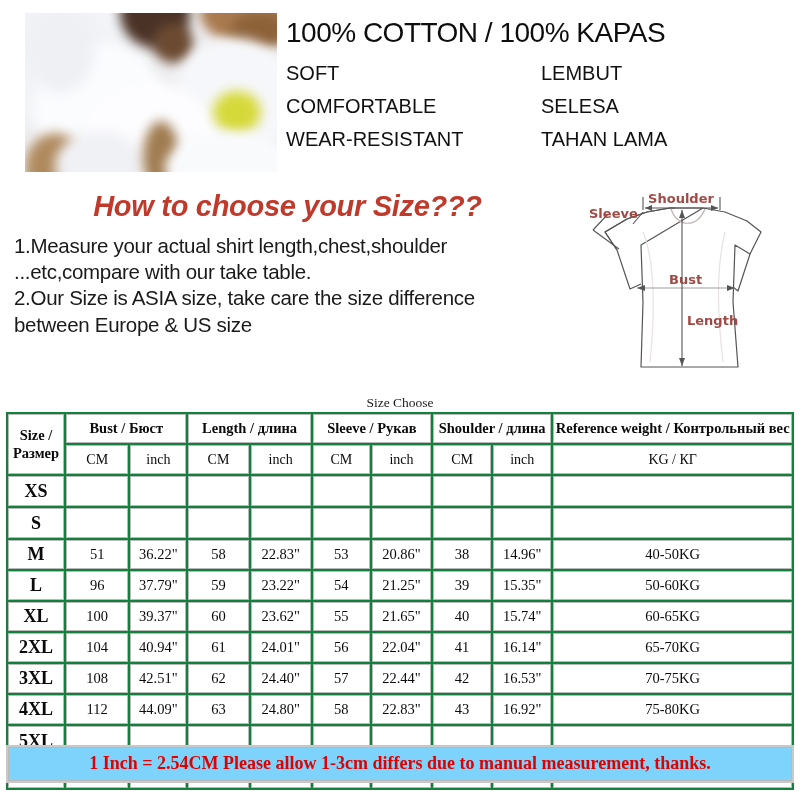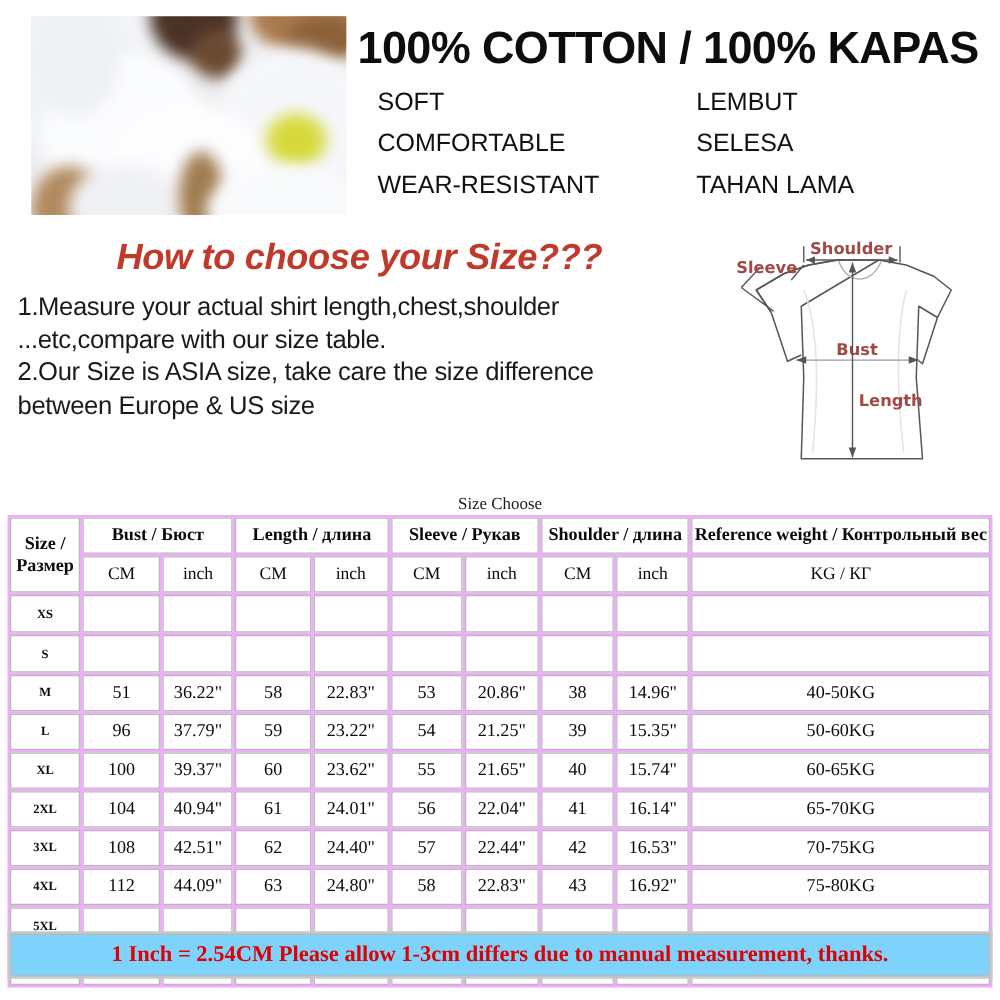--- a/index.html
+++ b/index.html
@@ -35,35 +35,34 @@
     border-radius: 50%;
     filter: blur(6px);
   }
 
   #banner-text {
     position: absolute;
     left: 286px; top: 18px;
     width: 500px;
   }
   .banner-title {
-    font-size: 36px;
-    font-weight: 700;
+    font-size: 28px;
+    font-weight: 400;
     color: #0d0d0d;
     letter-spacing: -0.5px;
     white-space: nowrap;
     line-height: 1.1;
   }
   .banner-rows {
     margin-top: 14px;
   }
   .banner-row {
     display: flex;
     line-height: 1.0;
     margin-bottom: 13px;
-    margin-left: 16px;
   }
   .banner-en {
     width: 255px;
     font-size: 20px;
     color: #111111;
     white-space: nowrap;
   }
   .banner-id {
     font-size: 20px;
     color: #111111;
@@ -122,42 +121,42 @@
 
   #size-table-wrap {
     position: absolute;
     left: 6px; top: 412px;
     width: 788px;
   }
   table.size-table {
     border-collapse: separate;
     border-spacing: 2px;
     width: 788px;
-    background: #f0abfc;
+    background: #15803d;
     font-family: "Liberation Serif", serif;
     table-layout: fixed;
   }
   table.size-table th,
   table.size-table td {
     background: #ffffff;
     border: 1px solid #b9b9b9;
     text-align: center;
     vertical-align: middle;
     font-size: 14.5px;
     color: #0a0a0a;
     padding: 0;
     height: 27px;
     overflow: hidden;
   }
   table.size-table th {
     font-weight: 700;
   }
   table.size-table td.size-cell {
     font-weight: 700;
-    font-size: 10px;
+    font-size: 18px;
   }
   table.size-table th.unit {
     font-weight: 400;
     font-size: 14px;
     margin-top: 14px;
   }
   th.grp { height: 44px; }
   th.sizehdr {
     font-size: 14.5px;
     line-height: 1.25;
@@ -229,21 +228,21 @@
         <span class="banner-en">WEAR-RESISTANT</span>
         <span class="banner-id">TAHAN LAMA</span>
       </div>
     </div>
   </div>
 </div>
 
 <div id="howto">
   <div id="howto-title">How to choose your Size???</div>
   <div class="howto-line">1.Measure your actual shirt length,chest,shoulder</div>
-  <div class="howto-line">...etc,compare with our size table.</div>
+  <div class="howto-line">...etc,compare with our take table.</div>
   <div class="howto-line">2.Our Size is ASIA size, take care the size difference</div>
   <div class="howto-line">between Europe &amp; US size</div>
 </div>
 
 <div id="shirt-diagram">
   <svg width="225" height="188" viewBox="0 0 225 188">
 
     <g fill="none" stroke="#555555" stroke-width="1.2" stroke-linejoin="round">
       <path d="M42,58 L30,40 L52,27 L72,20 L95,16
                L100,16

